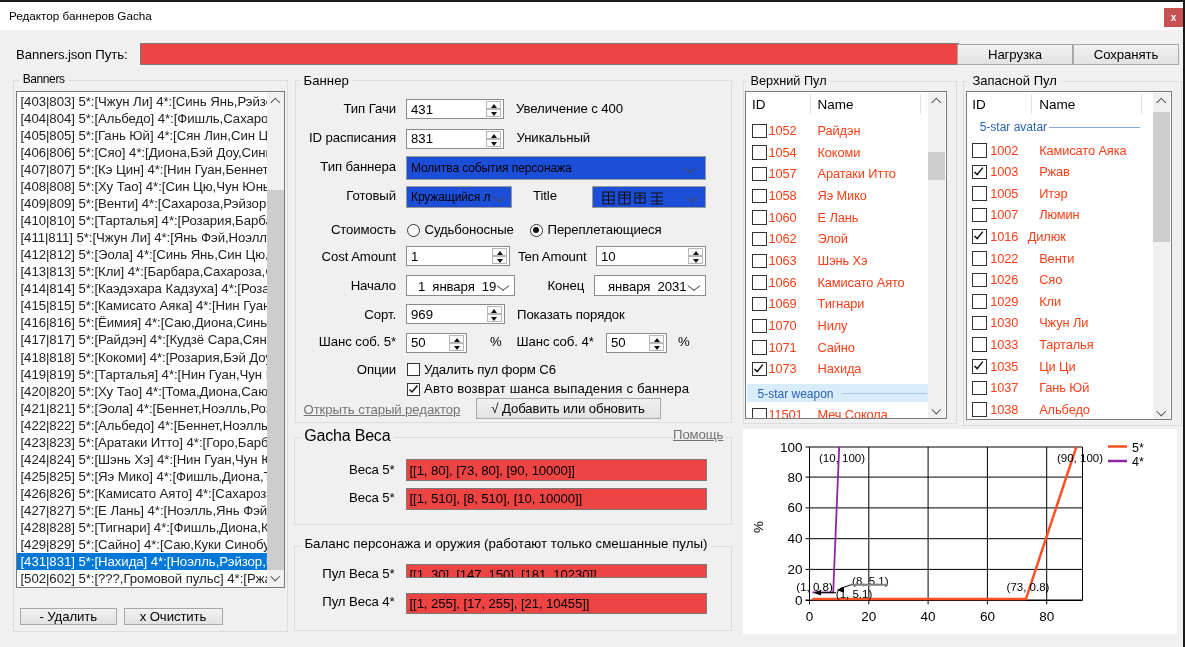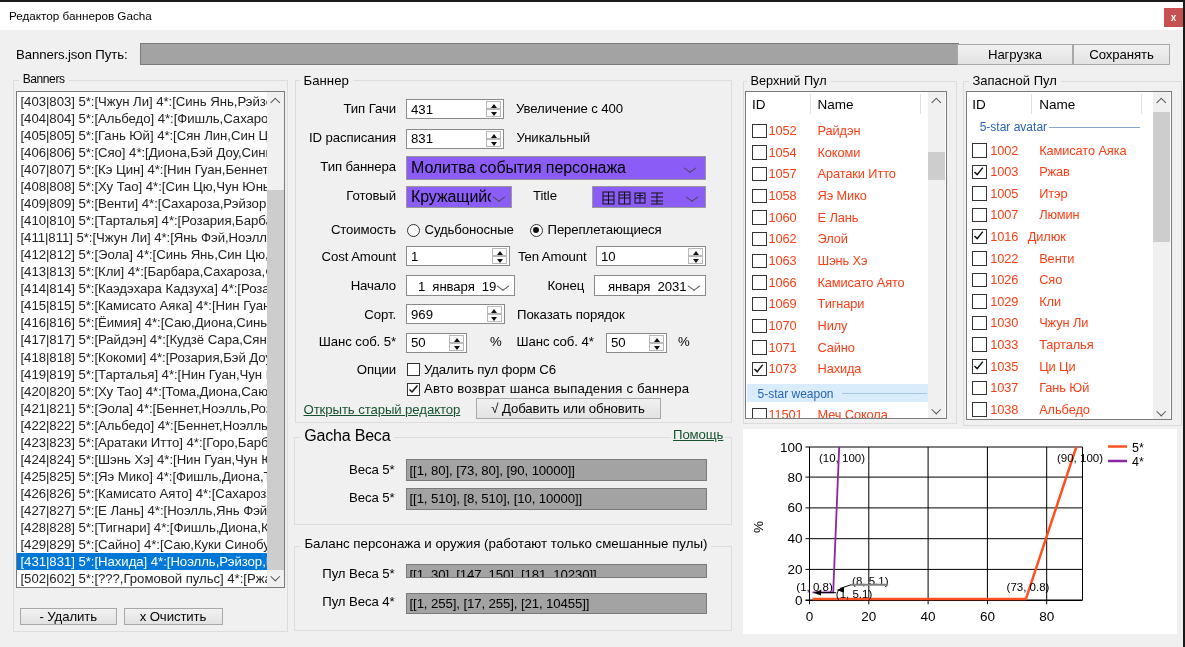--- a/index.html
+++ b/index.html
@@ -2,56 +2,56 @@
 <html><head><meta charset="utf-8"><style>
 *{margin:0;padding:0;box-sizing:border-box}
 html,body{width:1185px;height:647px;overflow:hidden}
 body{position:relative;background:#f0f0f0;font-family:"Liberation Sans",sans-serif;color:#000}
 .ab{position:absolute}
 .lbl{position:absolute;font-size:13.2px;line-height:13px;white-space:nowrap;letter-spacing:-0.1px}
 .rlbl{position:absolute;font-size:13.2px;line-height:13px;white-space:nowrap;text-align:right;letter-spacing:-0.1px}
 .gb{position:absolute;border:1px solid #dcdcdc}
 .gl{position:absolute;background:#f0f0f0;white-space:nowrap;padding:0 4px;line-height:13px}
 .btn{position:absolute;background:linear-gradient(#f1f1f1,#e2e2e2);border:1px solid #a8a8a8;font-size:13.2px;text-align:center;letter-spacing:-0.1px}
-.inp{position:absolute;background:#a3a3a3;border:1px solid #7a7a7a;font-size:13.2px;line-height:20px;padding-left:2.5px;white-space:nowrap;overflow:hidden;letter-spacing:-0.1px}
+.inp{position:absolute;background:#ef4444;border:1px solid #7a7a7a;font-size:13.2px;line-height:20px;padding-left:2.5px;white-space:nowrap;overflow:hidden;letter-spacing:-0.1px}
 .ud{position:absolute;background:#fff;border:1px solid #8a8a8a;font-size:13.2px;white-space:nowrap;overflow:hidden}
 .ud .v{position:absolute;left:4px;top:2.5px;line-height:13px}
 .sp{position:absolute;right:2px;top:1px;width:15px}
 .spb{position:relative;height:8px;background:#fcfcfc;border:1px solid #b8b8b8;margin-bottom:0px}
 .tup{position:absolute;left:3.5px;top:2px;width:0;height:0;border-left:3.5px solid transparent;border-right:3.5px solid transparent;border-bottom:4px solid #111}
 .tdn{position:absolute;left:3.5px;top:2px;width:0;height:0;border-left:3.5px solid transparent;border-right:3.5px solid transparent;border-top:4px solid #111}
-.combo{position:absolute;background:#8b5cf6;border:1px solid #999;font-size:16px;white-space:nowrap;overflow:hidden;letter-spacing:-0.1px}
+.combo{position:absolute;background:#1d4ed8;border:1px solid #999;font-size:12px;white-space:nowrap;overflow:hidden;letter-spacing:-0.1px}
 .combo .v{position:absolute;left:4px;right:20px;top:50%;transform:translateY(-50%);overflow:hidden}
 .chev{position:absolute;width:8px;height:8px;border-right:1.5px solid #484848;border-bottom:1.5px solid #484848;transform:rotate(45deg) skew(-8deg,-8deg)}
 .dtp{position:absolute;background:#fff;border:1px solid #8a8a8a;font-size:13.2px;white-space:nowrap;overflow:hidden;letter-spacing:-0.1px}
 .radio{position:absolute;width:13px;height:13px;border:1px solid #333;border-radius:50%;background:#fff}
 .rdot{position:absolute;left:2.5px;top:2.5px;width:6px;height:6px;border-radius:50%;background:#111}
 .cb{position:absolute;width:13px;height:13px;border:1px solid #333;background:#fff}
-.link{position:absolute;font-size:13.2px;line-height:14px;color:#14532d;text-decoration:underline;white-space:nowrap;letter-spacing:-0.1px}
+.link{position:absolute;font-size:13.2px;line-height:14px;color:#737373;text-decoration:underline;white-space:nowrap;letter-spacing:-0.1px}
 .row{position:absolute;left:0;width:250px;height:17px;font-size:13.2px;line-height:17px;padding-left:3.5px;white-space:nowrap;overflow:hidden;color:#222;letter-spacing:-0.05px}
 .lvcb{position:absolute;width:14.5px;height:14.5px;border:1.4px solid #333;background:#fff}
 .lvid{position:absolute;font-size:12.8px;line-height:14px;color:#fb3e16;white-space:nowrap;letter-spacing:-0.1px}
 .sb{position:absolute;background:#f0f0f0}
 .sbthumb{position:absolute;background:#cdcdcd;width:100%}
 .sbch{position:absolute;width:6.5px;height:6.5px}
 .up{border-left:1.9px solid #505050;border-top:1.9px solid #505050;transform:rotate(45deg)}
 .dn{border-right:1.9px solid #505050;border-bottom:1.9px solid #505050;transform:rotate(45deg)}
 </style></head>
 <body>
 
 <div class="ab" style="left:0;top:0;width:1185px;height:1.5px;background:#1a1a1a"></div>
 <div class="ab" style="left:1183px;top:0;width:2px;height:647px;background:#1a1a1a"></div>
 <div class="ab" style="left:0;top:1.5px;width:1183px;height:28.5px;background:#fff"></div>
 <div class="ab" style="left:9px;top:9px;font-size:11.7px">Редактор баннеров Gacha</div>
 <div class="ab" style="left:1164px;top:8px;width:19px;height:19px;background:#c75050;color:#fff;font-size:10px;font-weight:bold;text-align:center;line-height:19px">x</div>
 
 <div class="lbl" style="left:16px;top:47.7px">Banners.json Путь:</div>
 <div class="inp" style="left:140px;top:43px;width:819px;height:22px"></div>
 <div class="btn" style="left:957px;top:43.5px;width:116px;height:21px;line-height:19px">Нагрузка</div>
-<div class="btn" style="left:1073px;top:43.5px;width:97px;height:21px;line-height:19px">Сохранять</div>
+<div class="btn" style="left:1073px;top:43.5px;width:106px;height:21px;line-height:19px">Сохранять</div>
 
 <div class="gb" style="left:13px;top:80px;width:275px;height:552px"></div>
 <div class="gl" style="left:18.7px;top:74.2px;font-size:12px;line-height:11px;letter-spacing:-0.4px">Banners</div>
 <div class="ab" style="left:16px;top:91px;width:268.5px;height:496.5px;background:#fff;border:1px solid #7a7a7a" id="listbox">
     <div class="row" style="top:0.50px;">[403|803] 5*:[Чжун Ли] 4*:[Синь Янь,Рэйзор,Бе</div>
     <div class="row" style="top:17.57px;">[404|804] 5*:[Альбедо] 4*:[Фишль,Сахароза,Б</div>
     <div class="row" style="top:34.64px;">[405|805] 5*:[Гань Юй] 4*:[Сян Лин,Син Цю,Но</div>
     <div class="row" style="top:51.71px;">[406|806] 5*:[Сяо] 4*:[Диона,Бэй Доу,Синь Ян</div>
     <div class="row" style="top:68.78px;">[407|807] 5*:[Кэ Цин] 4*:[Нин Гуан,Беннет,Ба</div>
     <div class="row" style="top:85.85px;">[408|808] 5*:[Ху Тао] 4*:[Син Цю,Чун Юнь,Ся</div>

